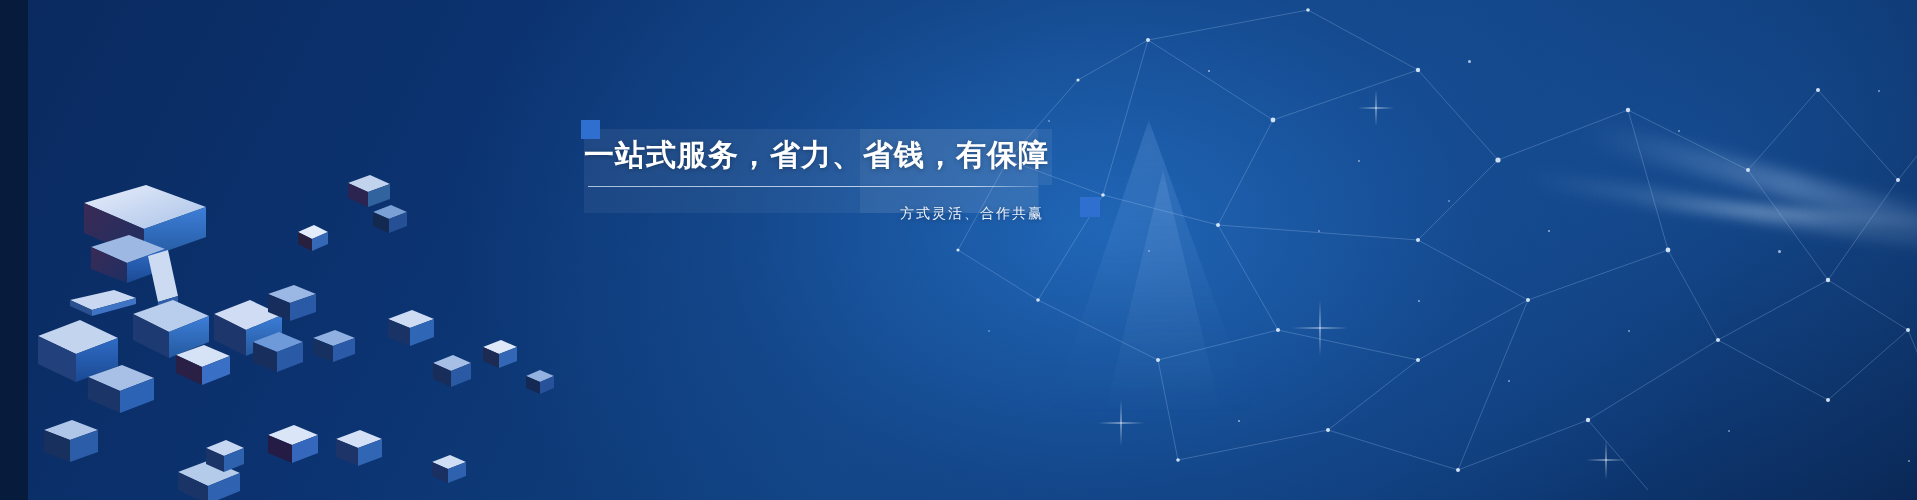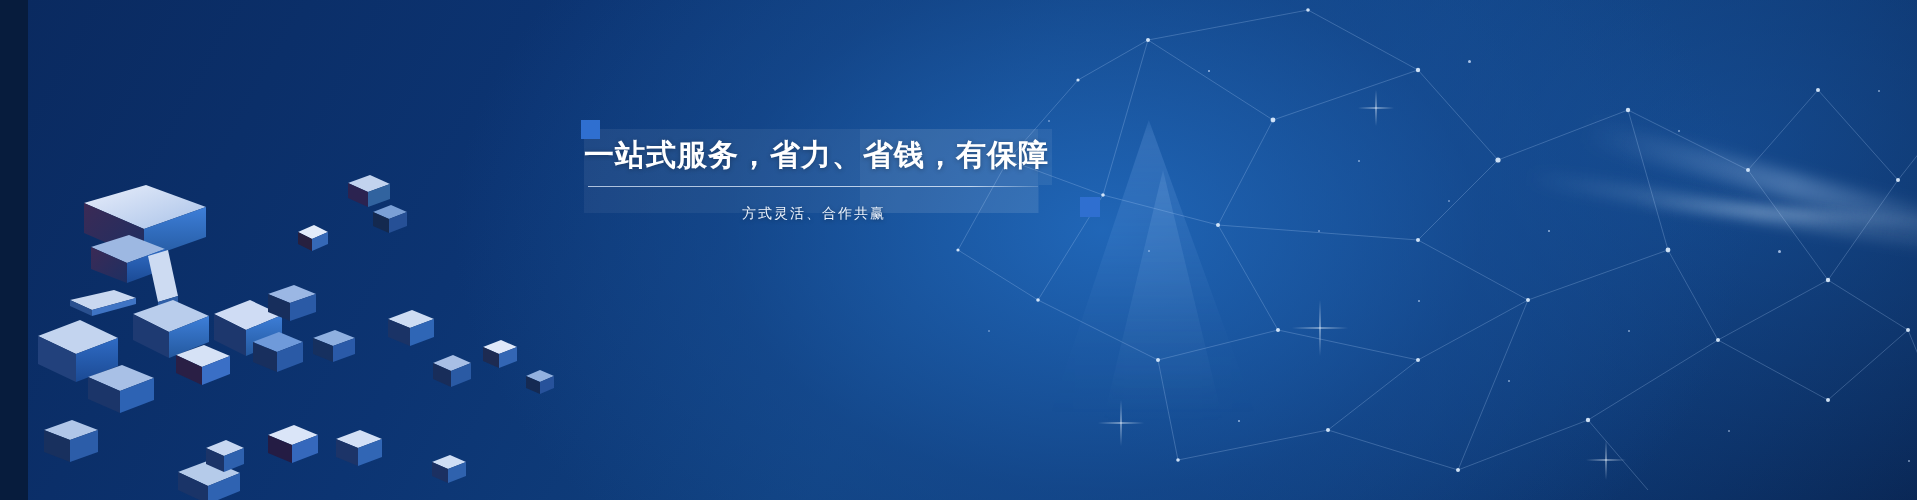--- a/index.html
+++ b/index.html
@@ -59,21 +59,21 @@
 
   .headline{
     position:absolute;left:556px;top:134px;width:470px;
     font-size:30px;font-weight:bold;color:#ffffff;letter-spacing:1px;
     white-space:nowrap;line-height:42px;
     text-shadow:0 1px 5px rgba(0,0,0,0.30);
   }
   .divider{position:absolute;left:560px;top:186px;width:450px;height:1px;
     background:linear-gradient(90deg, rgba(220,233,250,0.75), rgba(220,233,250,0.85) 85%, rgba(220,233,250,0.2));}
   .subtitle{
-    position:absolute;left:556px;top:202px;width:460px;text-align:center;
+    position:absolute;left:556px;top:202px;width:460px;text-align:right;
     font-size:14px;color:#eef4fd;letter-spacing:2px;line-height:24px;
     text-shadow:0 1px 4px rgba(0,0,0,0.35);
   }
 </style>
 </head>
 <body>
 
 <div id="banner">
 
   <svg class="net" viewBox="0 0 1917 500">

